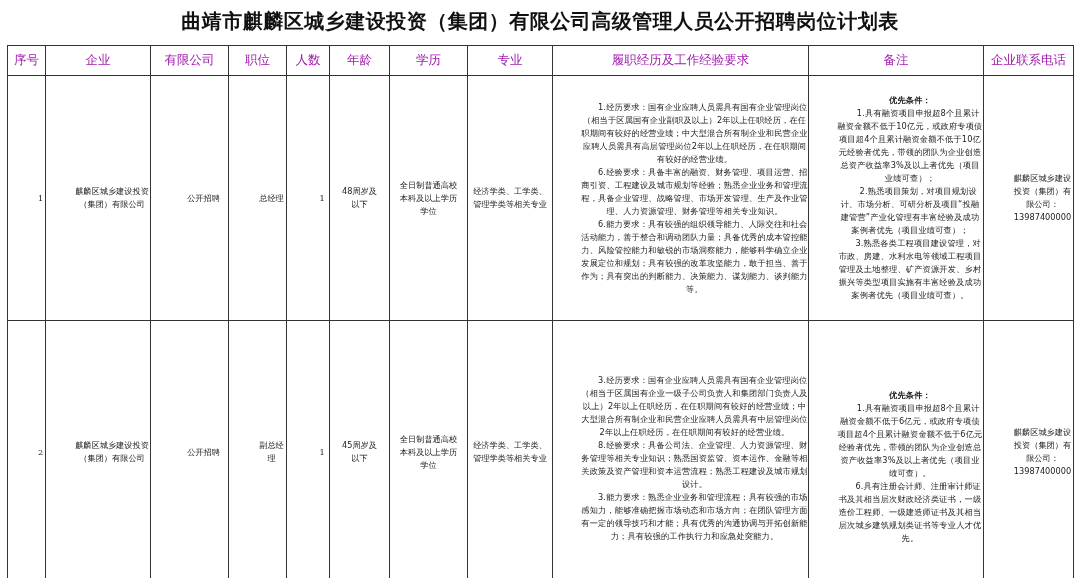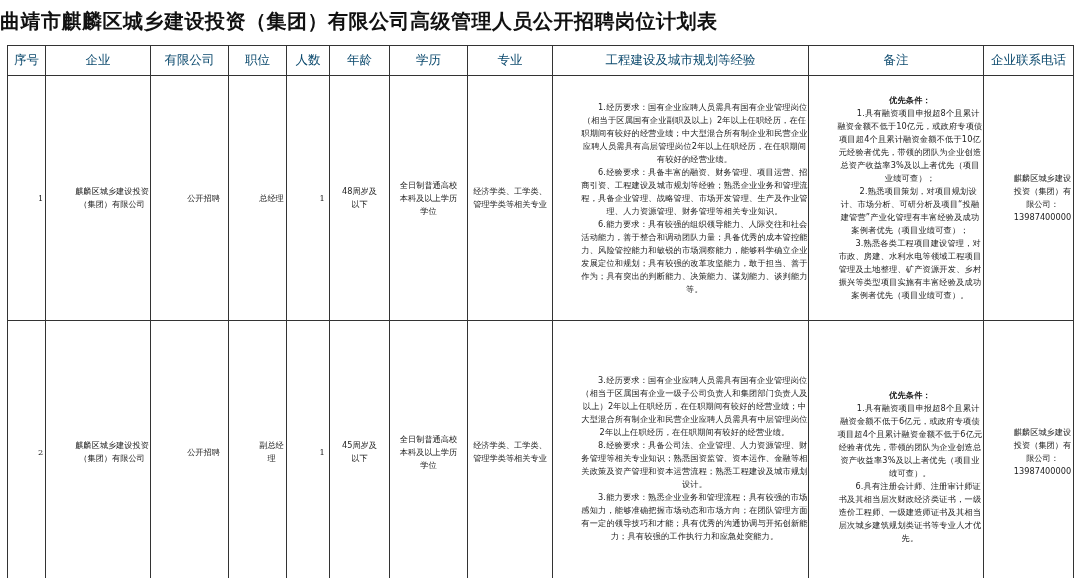--- a/index.html
+++ b/index.html
@@ -1,32 +1,32 @@
 <!DOCTYPE html>
 <html><head>
 <meta charset="utf-8">
 <style>
   html, body { margin: 0; padding: 0; background: #ffffff; }
   body {
     width: 1080px; height: 578px; overflow: hidden; position: relative;
     font-family: "DejaVu Sans", "Liberation Sans", sans-serif; color: #111;
   }
   .title {
-    position: absolute; left: 0; top: 8px; width: 1080px; text-align: left;
+    position: absolute; left: 0; top: 8px; width: 1080px; text-align: center;
     font-size: 20px; font-weight: bold; letter-spacing: 0.5px; color: #111;
   }
   table.plan {
     position: absolute; left: 7px; top: 45px; width: 1066px;
     border-collapse: collapse; table-layout: fixed;
   }
   table.plan th, table.plan td {
     border: 1px solid #333; padding: 0; vertical-align: middle;
   }
   table.plan th {
-    height: 29px; font-size: 12.5px; font-weight: normal; text-align: center; color: #0c4a6e;
+    height: 29px; font-size: 12.5px; font-weight: normal; text-align: center; color: #a21caf;
   }
   table.plan td { font-size: 8.2px; line-height: 13px; text-align: center; color: #222; padding-left: 28px; }
   td.left { text-align: left; padding: 0 4px; }
   td.duties, td.notes {
     text-align: left; vertical-align: top; padding: 1px 4px 0 4px;
     font-size: 8px; line-height: 13.1px; letter-spacing: 0.2px;
   }
   td.notes { padding-left: 5px; }
   .para { text-indent: 2em; }
   .notes-head { font-weight: bold; }
@@ -58,21 +58,21 @@
   <thead>
     <tr>
       <th>序号</th>
       <th>企业</th>
       <th>有限公司</th>
       <th>职位</th>
       <th>人数</th>
       <th>年龄</th>
       <th>学历</th>
       <th>专业</th>
-      <th>工程建设及城市规划等经验</th>
+      <th>履职经历及工作经验要求</th>
       <th>备注</th>
       <th>企业联系电话</th>
     </tr>
   </thead>
   <tbody>
     <tr class="row1">
       <td class="num">1</td>
       <td class="left">麒麟区城乡建设投资（集团）有限公司</td>
       <td>公开招聘</td>
       <td>总经理</td>

